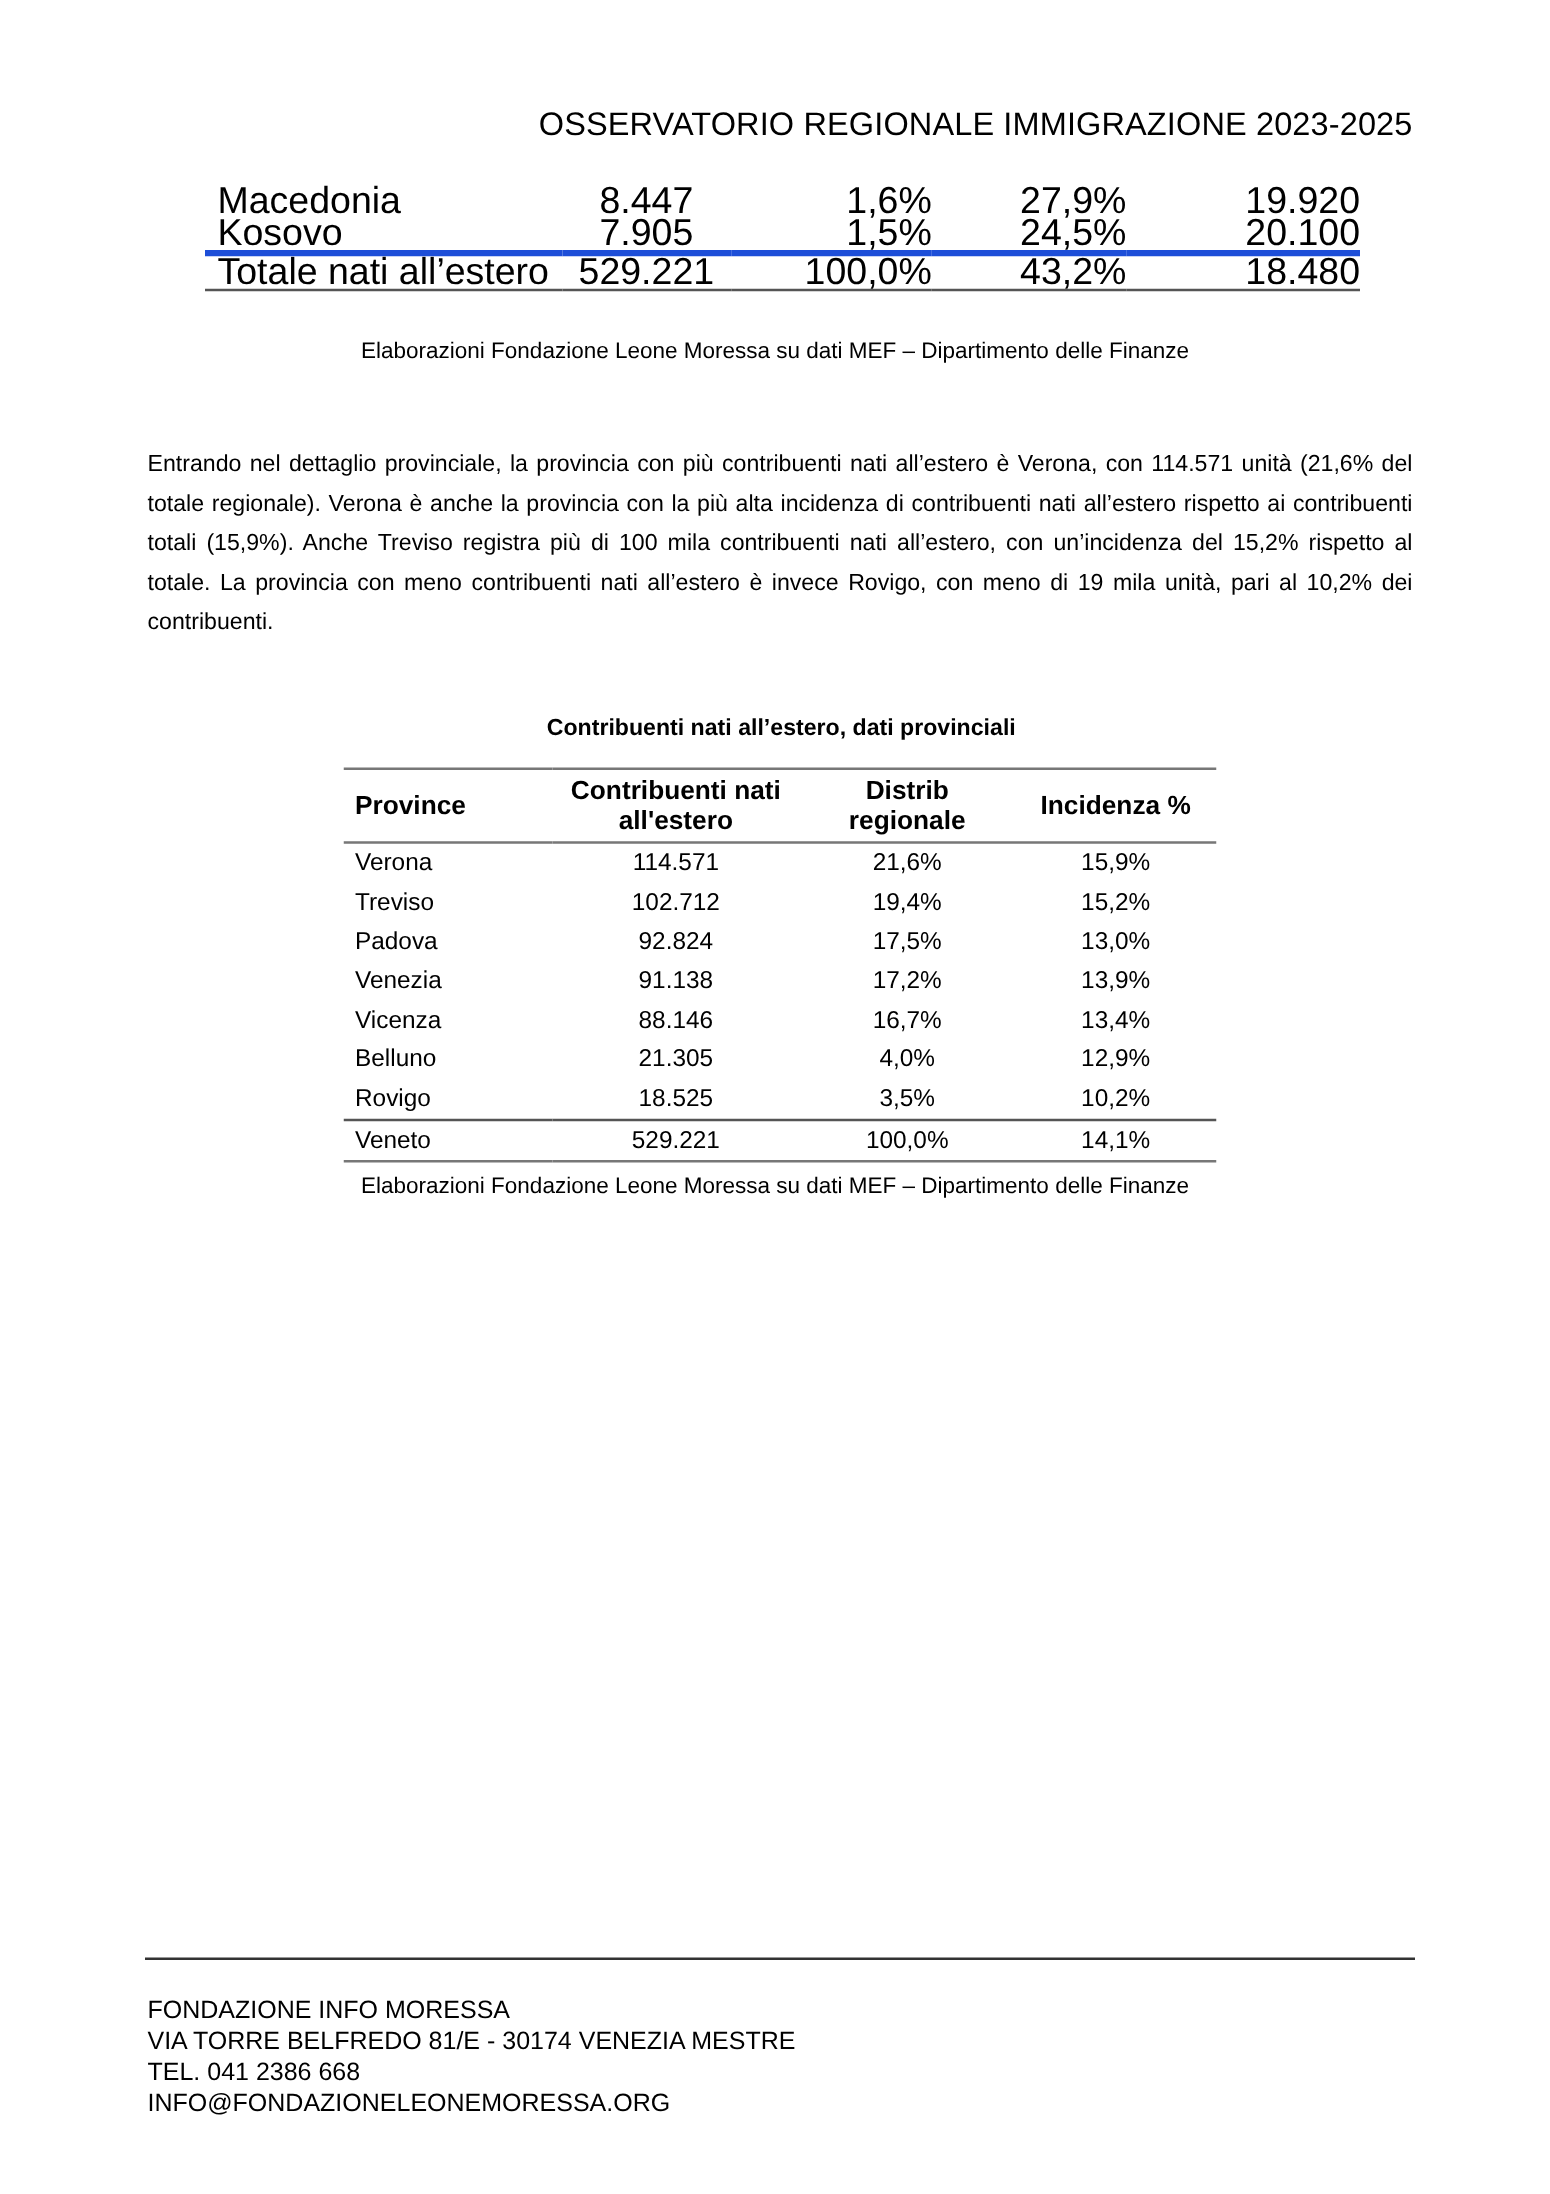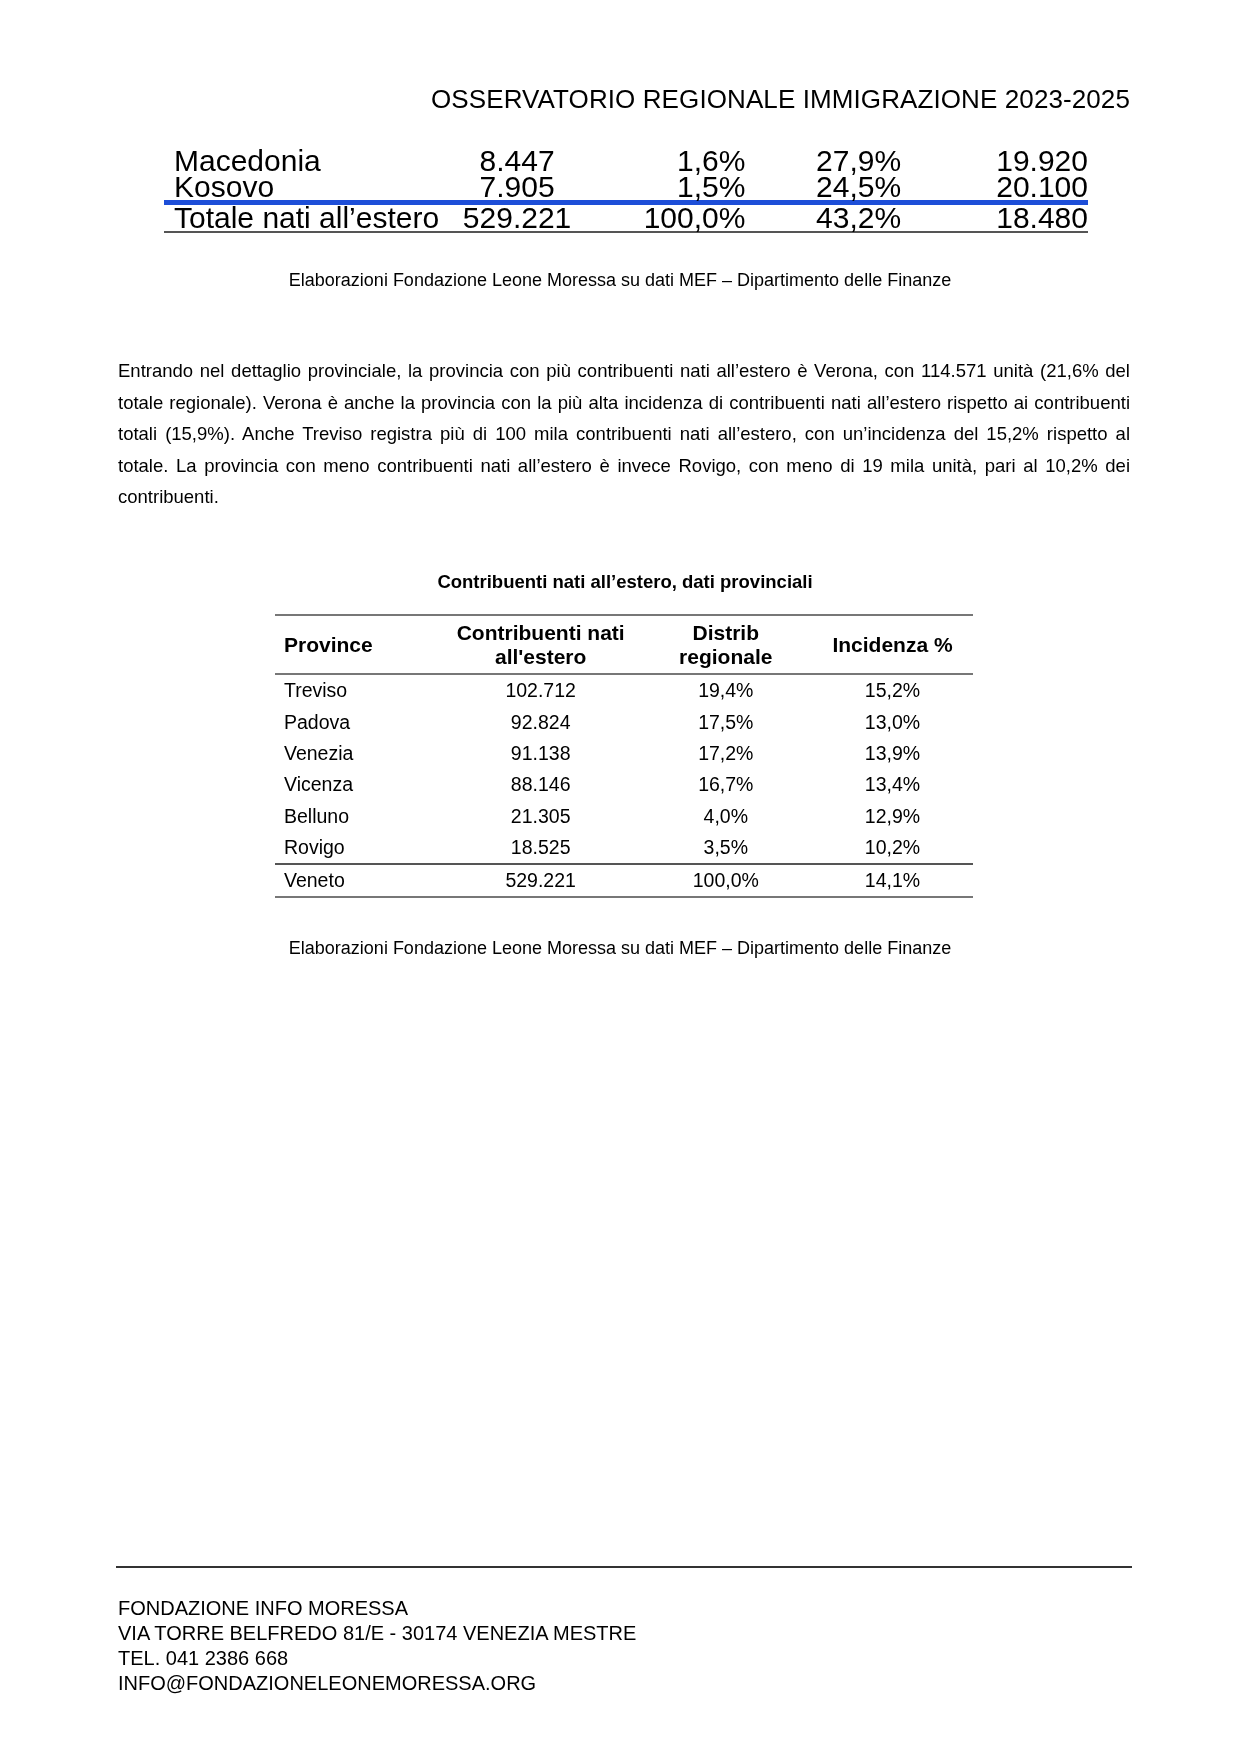--- a/index.html
+++ b/index.html
@@ -81,20 +81,26 @@
   <thead>
     <tr>
       <th class="p0"><span>Province</span></th>
       <th class="p1"><span>Contribuenti nati</span><br><span>all'estero</span></th>
       <th class="p2"><span>Distrib</span><br><span>regionale</span></th>
       <th class="p3"><span>Incidenza %</span></th>
     </tr>
   </thead>
   <tbody>
     <tr>
+      <td class="p0">Verona</td>
+      <td class="p1">114.571</td>
+      <td class="p2">21,6%</td>
+      <td class="p3">15,9%</td>
+    </tr>
+    <tr>
       <td class="p0">Treviso</td>
       <td class="p1">102.712</td>
       <td class="p2">19,4%</td>
       <td class="p3">15,2%</td>
     </tr>
     <tr>
       <td class="p0">Padova</td>
       <td class="p1">92.824</td>
       <td class="p2">17,5%</td>
       <td class="p3">13,0%</td>

